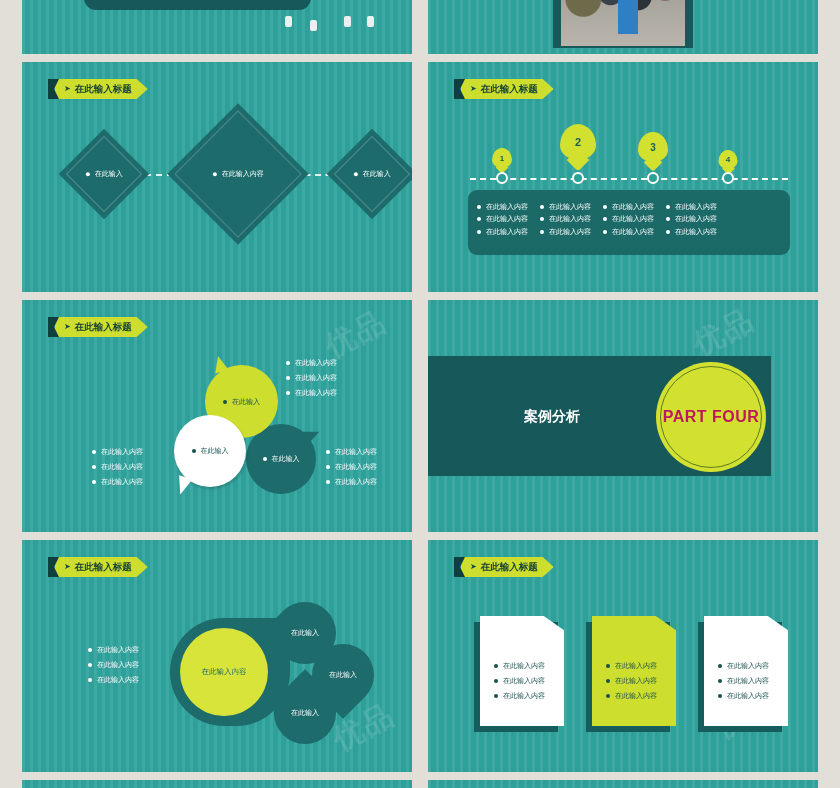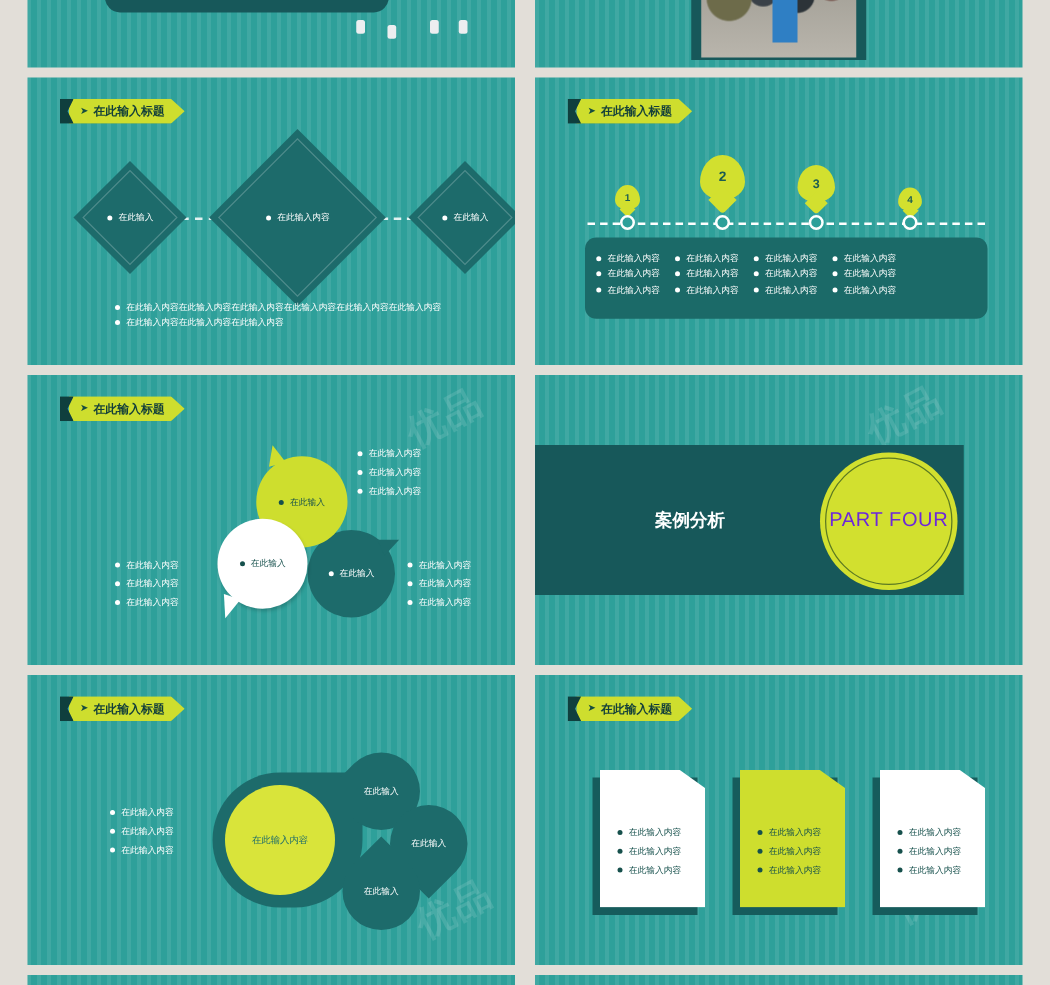--- a/index.html
+++ b/index.html
@@ -191,30 +191,20 @@
       <div class="dia" style="left:318px;top:80px;width:64px;height:64px;">
         <div class="inner"></div>
         <div class="lbl">
             <span class="bl" style="margin:0;">
               <span class="dot"></span>
               <span class="t">在此输入</span>
             </span>
           </div>
       </div>
 
-      <div style="position:absolute;left:70px;top:176px;">
-        <div class="bl">
-            <span class="dot"></span>
-            <span class="t">在此输入内容在此输入内容在此输入内容在此输入内容在此输入内容在此输入内容</span>
-          </div>
-        <div class="bl">
-            <span class="dot"></span>
-            <span class="t">在此输入内容在此输入内容在此输入内容</span>
-          </div>
-      </div>
     </div>
   </div>
 
   <div class="cell right">
     <div class="slide">
 
       <div class="ribbon">
         <div class="notch"></div>
         <div class="body">
           <span class="arrowglyph">➤</span>
@@ -410,21 +400,21 @@
 
       <div class="secbar" style="top:56px;width:345px;height:120px;"></div>
 
       <div style="position:absolute;left:96px;top:108px;color:#ffffff;font-size:14px;font-weight:bold;font-family:'DejaVu Sans',sans-serif;">
         <span>案例分析</span>
       </div>
 
       <div class="seccircle" style="left:228px;top:62px;width:110px;height:110px;">
         <div class="sh" style="left:8px;top:8px;width:110px;height:110px;z-index:-1;"></div>
         <div class="ring"></div>
-        <span style="color:#6d28d9;font-size:16px;font-weight:normal;letter-spacing:.5px;z-index:2;">PART FOUR</span>
+        <span style="color:#be185d;font-size:16px;font-weight:bold;letter-spacing:.5px;z-index:2;">PART FOUR</span>
       </div>
     </div>
   </div>
 
   <div class="cell left">
     <div class="slide">
 
       <div class="wm" style="right:16px;bottom:24px;">优品</div>
 
       <div class="ribbon">

